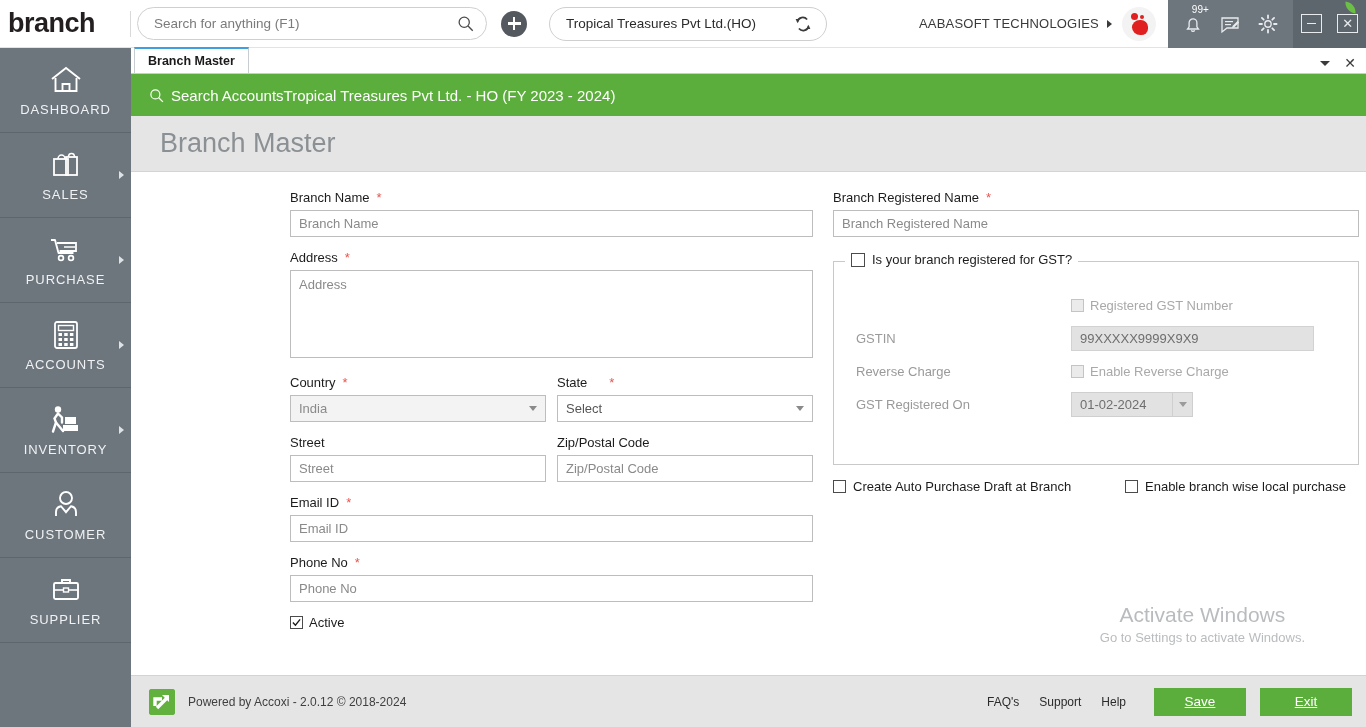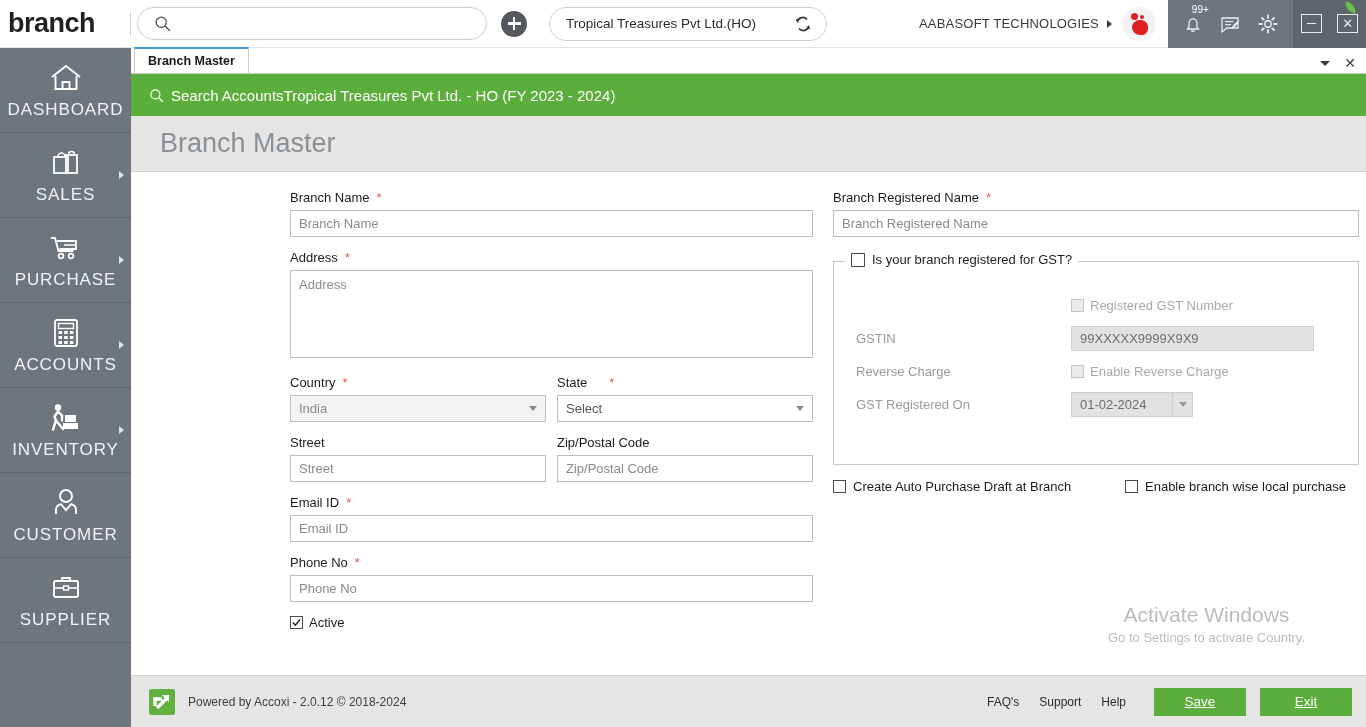--- a/index.html
+++ b/index.html
@@ -113,21 +113,21 @@
     position: absolute; left: 0; top: 48px; width: 131px; height: 679px;
     background: #6d757d;
   }
   .nav-item {
     height: 85px; border-bottom: 1px solid #5d656d;
     display: flex; flex-direction: column; align-items: center;
     justify-content: center; position: relative; cursor: pointer;
   }
   .nav-item .ico { height: 34px; display:flex; align-items:center; }
   .nav-label {
-    color: #f0f2f4; font-size: 17px; letter-spacing: .9px; margin-top: 5px;
+    color: #f0f2f4; font-size: 13px; letter-spacing: .9px; margin-top: 5px;
   }
   .nav-arrow {
     position: absolute; right: 7px; top: 50%; margin-top: -4px;
     width:0;height:0;border-left:5px solid #dfe3e6;
     border-top:4px solid transparent;border-bottom:4px solid transparent;
   }
 
   
   .tabstrip {
     position: absolute; left: 131px; top: 48px; width: 1235px; height: 26px;
@@ -292,20 +292,21 @@
 <body>
 
 <div class="topbar">
   <div class="logo">
     <div class="logo-text">branch</div>
     <div class="logo-leaf"></div>
   </div>
   <div class="logo-sep"></div>
 
   <div class="searchbox">
+    <input placeholder="Search for anything (F1)" style="">
     <svg class="icon-mag" viewBox="0 0 20 20">
       <circle cx="8.5" cy="8.5" r="6" fill="none" stroke="#4a4a4a" stroke-width="1.5"></circle>
       <line x1="13" y1="13" x2="18.5" y2="18.5" stroke="#4a4a4a" stroke-width="1.6"></line>
     </svg>
   </div>
 
   <div class="plus-wrap plus-btn"></div>
 
   <div class="company-pill">
     <span class="lbl">Tropical Treasures Pvt Ltd.(HO)</span>
@@ -640,21 +641,21 @@
           <span class="cb-row">
             <span class="cb"></span>
             <span>Enable branch wise local purchase</span>
           </span>
         </div>
       </div>
     </div>
 
     <div class="wm">
       <div class="w1">Activate Windows</div>
-      <div class="w2">Go to Settings to activate Country.</div>
+      <div class="w2">Go to Settings to activate Windows.</div>
     </div>
   </div>
 
   <div class="footer">
     <div class="foot-logo">
       <svg width="26" height="26" viewBox="0 0 26 26">
         <rect width="26" height="26" rx="3" fill="#62b13f"></rect>
         <path d="M6 17 v-7 h7" fill="none" stroke="#fff" stroke-width="3.4"></path>
         <path d="M8 19 L19 8" stroke="#fff" stroke-width="3.4"></path>
         <polygon points="20,6 20,13 13,6" fill="#fff"></polygon>

